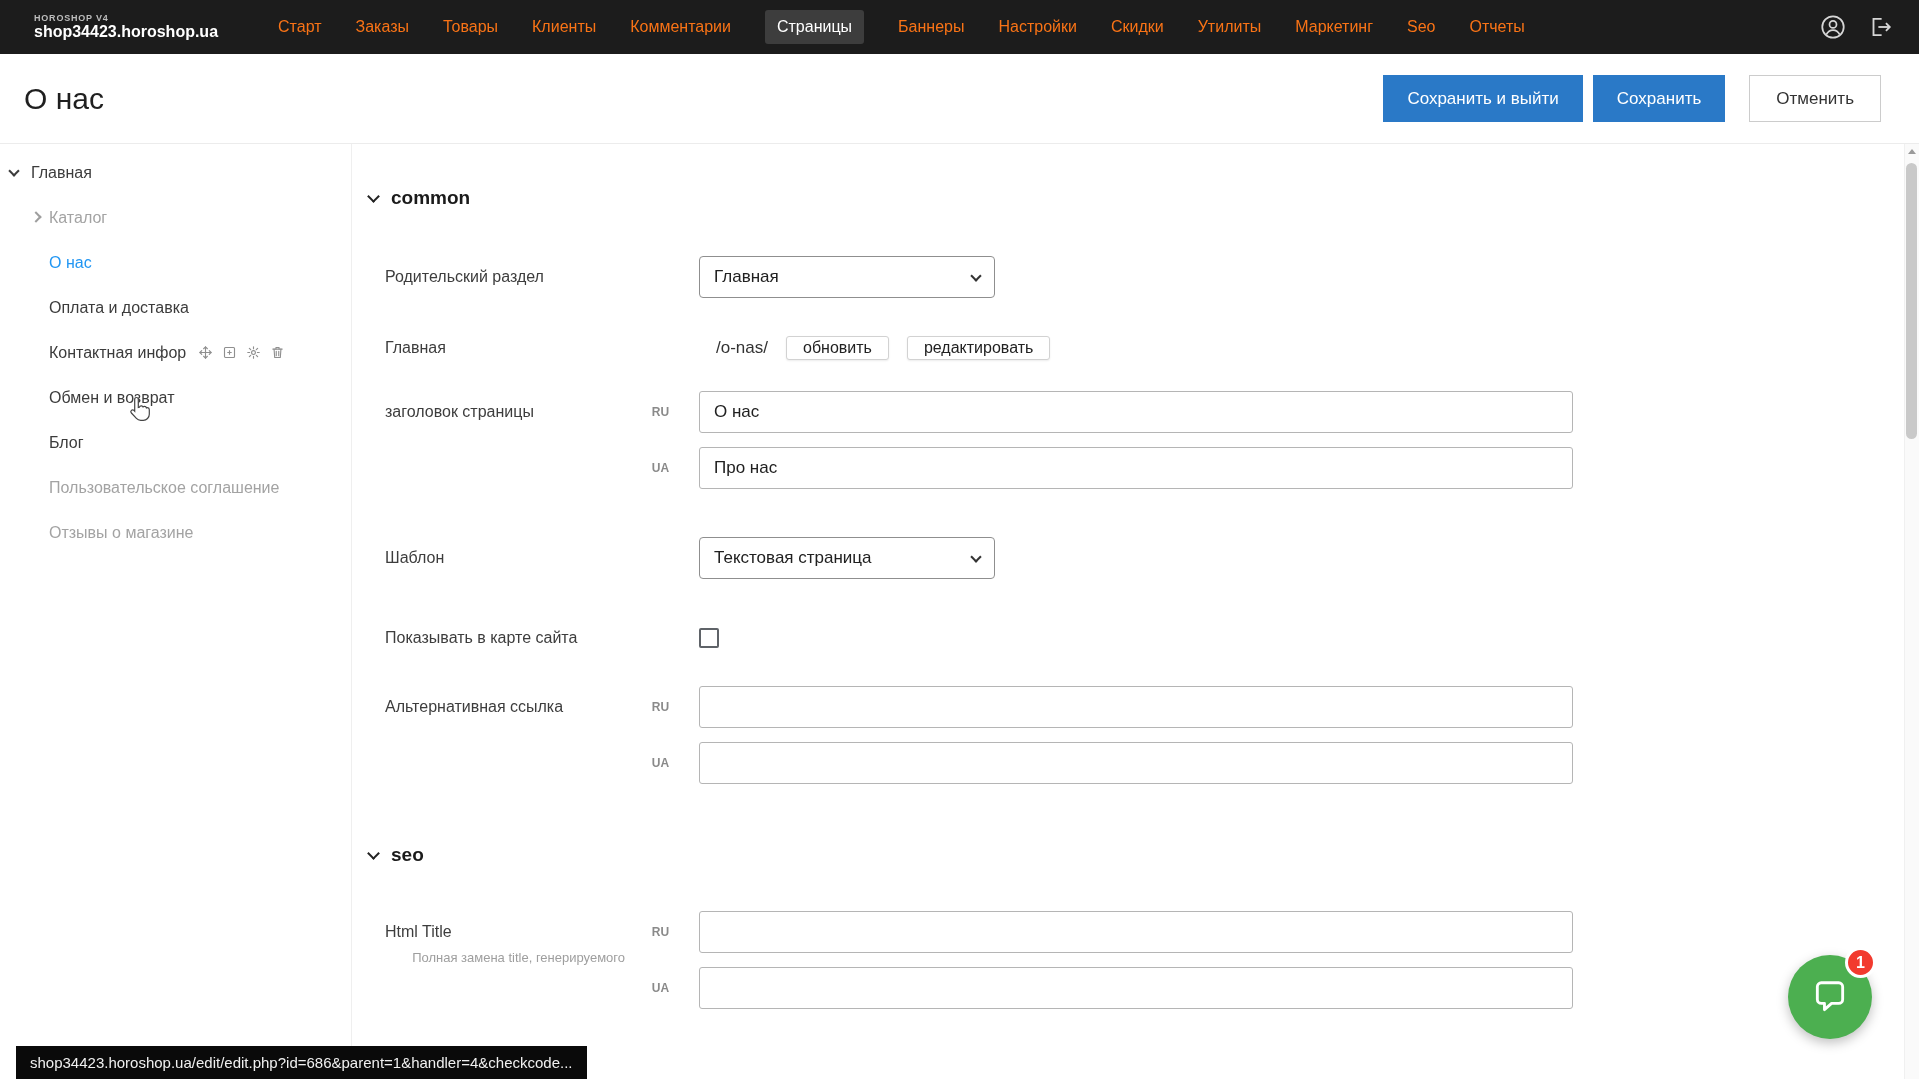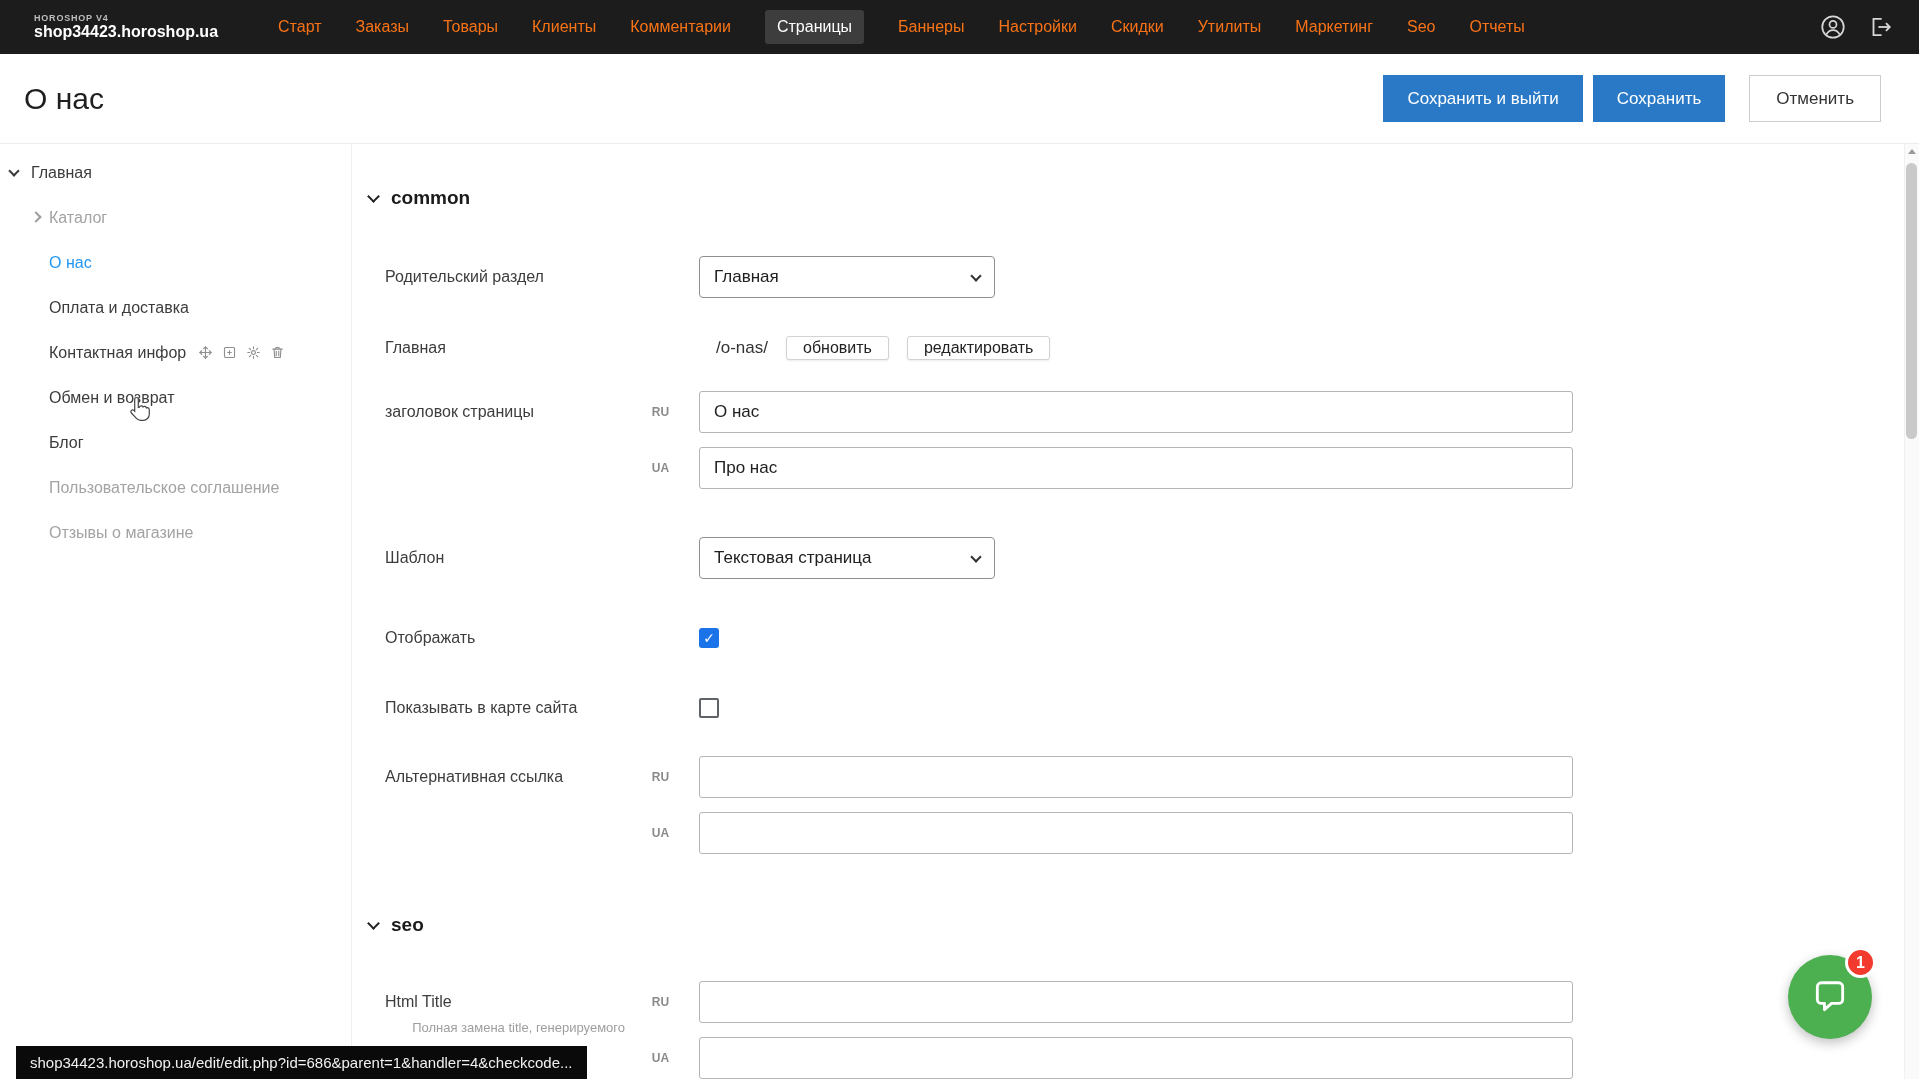--- a/index.html
+++ b/index.html
@@ -295,24 +295,20 @@
       </div>
 
       <div class="frow m-template">
         <div class="flabel">Шаблон</div>
         <div class="select">
           <span>Текстовая страница</span>
           <span class="chev down"></span>
         </div>
       </div>
 
-      <div class="frow m-display">
-        <div class="flabel">Отображать</div>
-        <span class="checkbox checked"></span>
-      </div>
 
       <div class="frow m-sitemap">
         <div class="flabel">Показывать в карте сайта</div>
         <span class="checkbox unchecked"></span>
       </div>
 
       <div class="frow top m-alt">
         <div class="flabel short tallcenter">Альтернативная ссылка</div>
         <div class="stack">
           <div class="iline">

